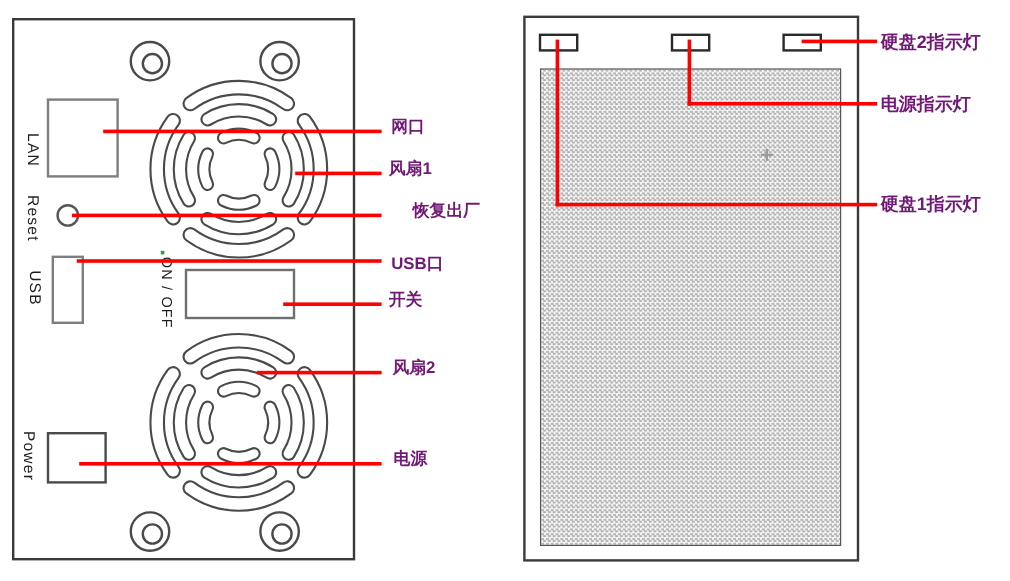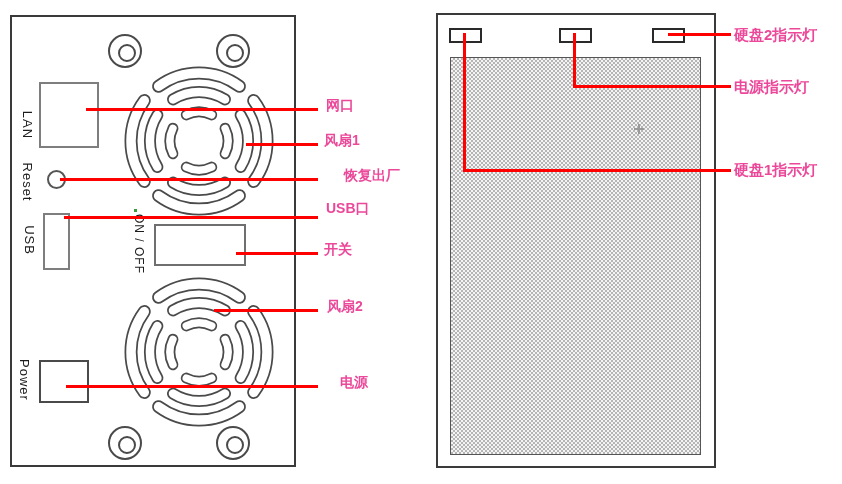--- a/index.html
+++ b/index.html
@@ -53,21 +53,21 @@
   .vl-onoff  { left: 104px; top: 235px; width: 70px; font-size: 12px; }
   .vl-power  { left: -8px;  top: 371px; }
 
   
   .cl  { position: absolute; height: 3px; background: var(--line, #ff0000); }
   .clv { position: absolute; width: 3px;  background: var(--line, #ff0000); }
 
   
   .zh {
     position: absolute;
-    font-weight: bold; font-size: 14px; color: #ec4899;
+    font-weight: bold; font-size: 14px; color: #701a75;
     white-space: nowrap;
   }
   .zh-r { font-size: 15px; }
 
   
   .led {
     position: absolute; width: 33px; height: 15px;
     border: 2px solid #2a2a2a; background: #fff;
   }
 
@@ -174,24 +174,24 @@
   <div class="cl" style="left:246px; top:143px; width:72px;"></div>
   <div class="cl" style="left:60px;  top:178px; width:258px;"></div>
   <div class="cl" style="left:64px;  top:216px; width:254px;"></div>
   <div class="cl" style="left:236px; top:252px; width:82px;"></div>
   <div class="cl" style="left:214px; top:309px; width:104px;"></div>
   <div class="cl" style="left:66px;  top:385px; width:252px;"></div>
 
   <div class="zh" style="left:326px; top:97px;">网口</div>
   <div class="zh" style="left:324px; top:132px;">风扇1</div>
   <div class="zh" style="left:344px; top:167px;">恢复出厂</div>
-  <div class="zh" style="left:326px; top:200px;">USB口</div>
+  <div class="zh" style="left:326px; top:211px;">USB口</div>
   <div class="zh" style="left:324px; top:241px;">开关</div>
   <div class="zh" style="left:327px; top:298px;">风扇2</div>
-  <div class="zh" style="left:340px; top:374px;">电源</div>
+  <div class="zh" style="left:328px; top:374px;">电源</div>
 
   <div class="panel front-panel"></div>
   <div class="mesh"></div>
   <div class="plus-mark"></div>
 
   <div class="led" style="left:449px; top:28px;"></div>
   <div class="led" style="left:559px; top:28px;"></div>
   <div class="led" style="left:652px; top:28px;"></div>
 
   <div class="cl" style="left:668px; top:33px;  width:63px;"></div>

